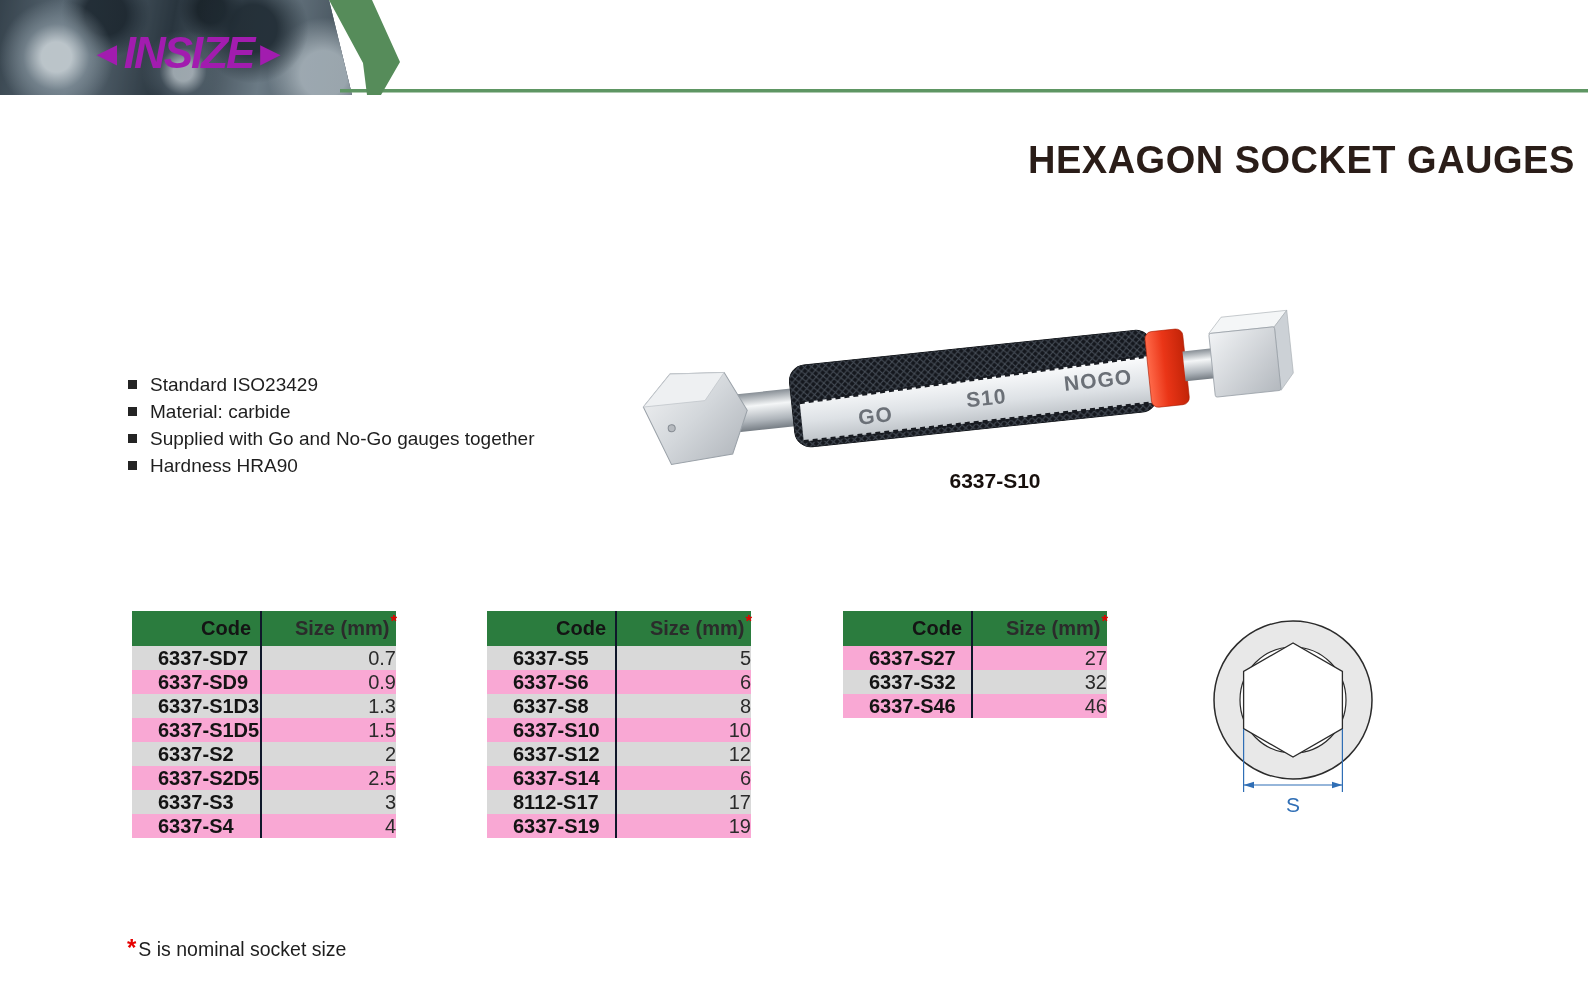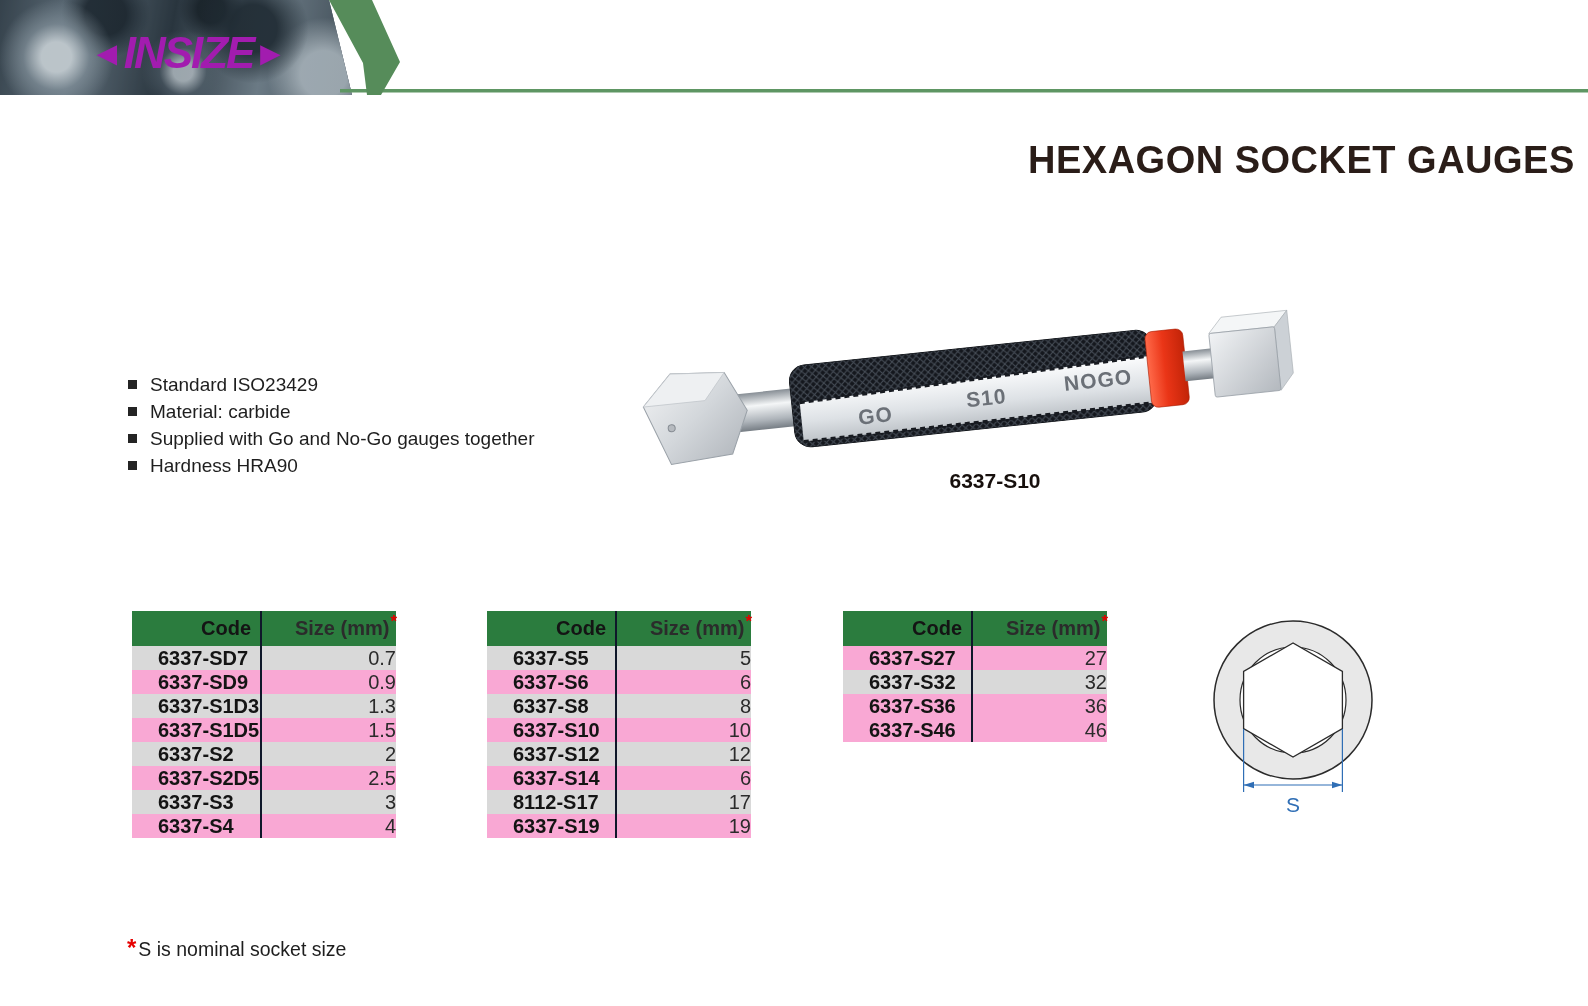--- a/index.html
+++ b/index.html
@@ -251,24 +251,20 @@
       </div>
       <div class="trow even">
         <div class="cell code">6337-S27</div>
         <div class="cell size">27</div>
       </div>
       <div class="trow odd">
         <div class="cell code">6337-S32</div>
         <div class="cell size">32</div>
       </div>
       <div class="trow even">
-        <div class="cell code">6337-S36</div>
-        <div class="cell size">36</div>
-      </div>
-      <div class="trow even">
         <div class="cell code">6337-S46</div>
         <div class="cell size">46</div>
       </div>
     </div>
 
   <div class="footnote">
     <span class="star">*</span>
     <span>S is nominal socket size</span>
   </div>
 

